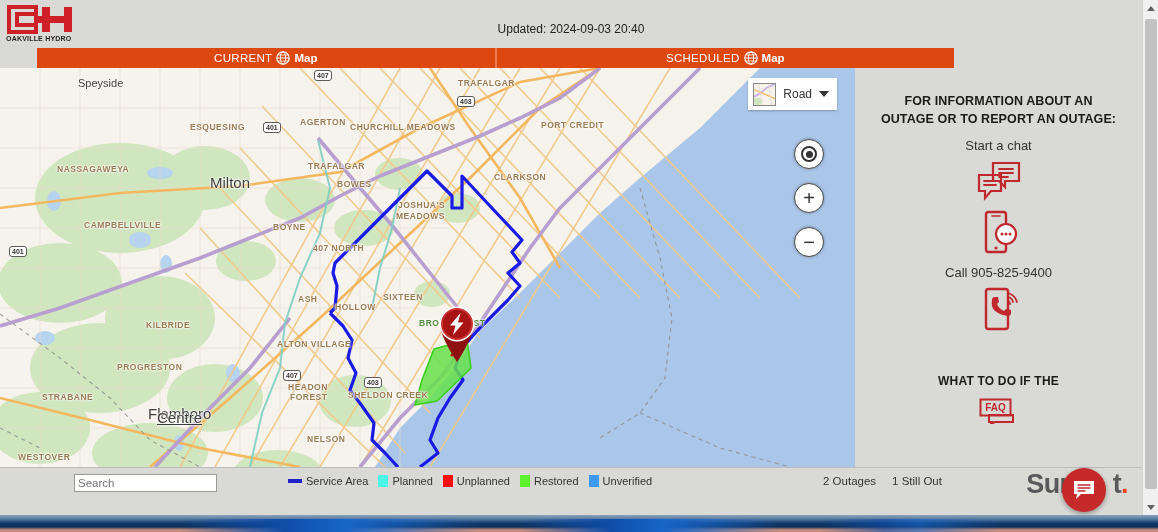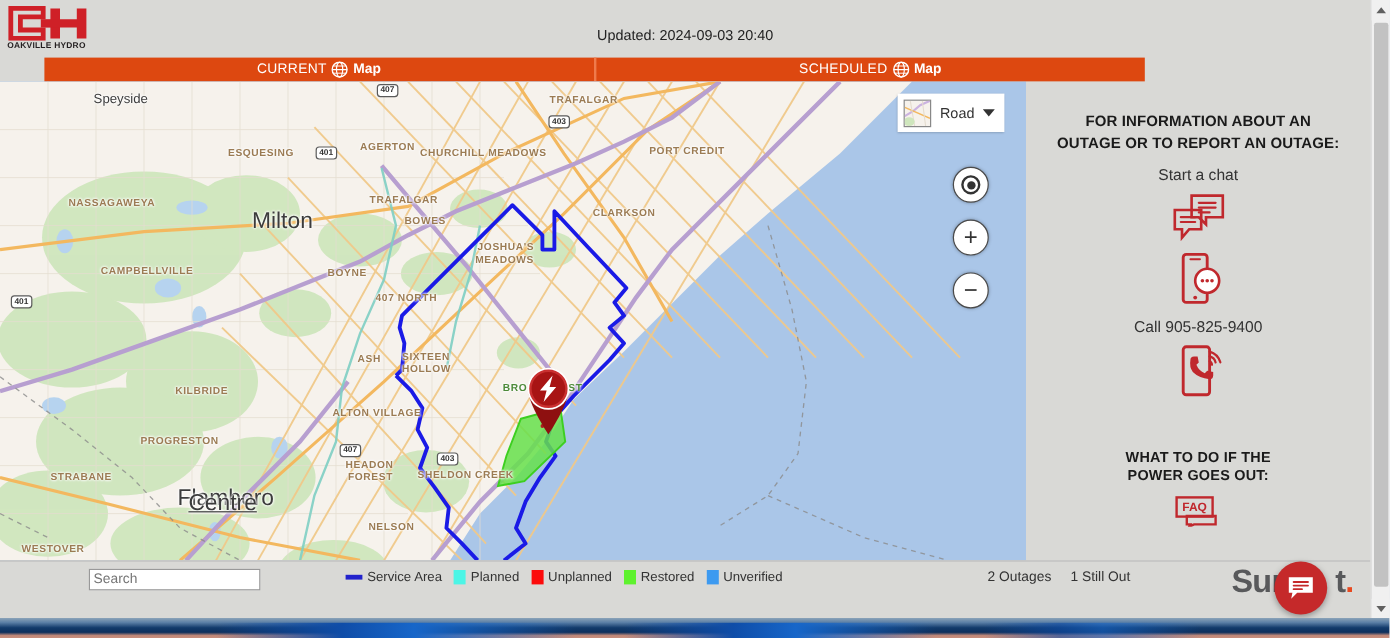--- a/index.html
+++ b/index.html
@@ -74,21 +74,21 @@
     position: absolute;
     color: #9b7b53;
     font-size: 8.5px;
     font-weight: bold;
     letter-spacing: 0.5px;
     white-space: nowrap;
     text-shadow: 0 0 2px #fff, 0 0 2px #fff, 0 0 3px #fff;
     pointer-events: none;
   }
   .mlabel.city {
-    color: #3c3c3c; font-size: 19px; font-weight: normal; letter-spacing: 0;
+    color: #3c3c3c; font-size: 15px; font-weight: normal; letter-spacing: 0;
   }
   .mlabel.town {
     color: #3c3c3c; font-size: 11px; font-weight: normal; letter-spacing: 0;
   }
   .mlabel.green { color: #4d8a3a; }
 
   
   .shield {
     position: absolute;
     background: #ffffff;
@@ -397,21 +397,21 @@
       <div class="mlabel" style="left:308px; top:93px;">TRAFALGAR</div>
       <div class="mlabel" style="left:300px; top:49px;">AGERTON</div>
       <div class="mlabel" style="left:350px; top:54px;">CHURCHILL MEADOWS</div>
       <div class="mlabel" style="left:458px; top:10px;">TRAFALGAR</div>
       <div class="mlabel" style="left:541px; top:52px;">PORT CREDIT</div>
       <div class="mlabel" style="left:494px; top:104px;">CLARKSON</div>
       <div class="mlabel" style="left:398px; top:132px;">JOSHUA'S</div>
       <div class="mlabel" style="left:396px; top:143px;">MEADOWS</div>
       <div class="mlabel" style="left:313px; top:175px;">407 NORTH</div>
       <div class="mlabel" style="left:298px; top:226px;text-align:right;">ASH</div>
-      <div class="mlabel" style="left:335px; top:224px;">SIXTEEN</div>
+      <div class="mlabel" style="left:335px; top:224px;padding-left:48px;">SIXTEEN</div>
       <div class="mlabel" style="left:335px; top:234px;">HOLLOW</div>
       <div class="mlabel green" style="left:419px; top:250px;">BRONTE EAST</div>
       <div class="mlabel" style="left:277px; top:271px;">ALTON VILLAGE</div>
       <div class="mlabel" style="left:146px; top:252px;">KILBRIDE</div>
       <div class="mlabel" style="left:117px; top:294px;">PROGRESTON</div>
       <div class="mlabel" style="left:42px;  top:324px;">STRABANE</div>
       <div class="mlabel" style="left:288px; top:314px;">HEADON</div>
       <div class="mlabel" style="left:290px; top:324px;">FOREST</div>
       <div class="mlabel" style="left:348px; top:322px;">SHELDON CREEK</div>
       <div class="mlabel city" style="left:148px; top:337px;">Flamboro</div>
@@ -497,21 +497,20 @@
       <rect x="9" y="3" width="22" height="40" rx="2.5" fill="none" stroke="#c0282d" stroke-width="2.4"></rect>
       <path d="M15 14 q0 -3 3 -3 l3 0 1 5 -2 2 q2 5 7 7 l2 -2 5 1 0 3 q0 3 -3 3 -9 -1 -14 -6 -3 -4 -2 -10 Z" fill="#c0282d"></path>
       <g fill="none" stroke="#c0282d" stroke-width="1.8" stroke-linecap="round">
         <path d="M31 11 q4 1 5 5"></path>
           <path d="M31 7 q7 2 9 9"></path>
           <path d="M31 15 q2 1 2 3"></path>
       </g>
     </svg>
 
     <div class="sb-sub">WHAT TO DO IF THE</div>
-    <div class="sb-sub" style="margin-top:0">POWER GOES OUT:</div>
     <svg class="sb-icon" style="margin-top:9px" width="40" height="26" viewBox="0 0 40 26">
       <rect x="1.5" y="1.5" width="30" height="16" fill="none" stroke="#c0282d" stroke-width="2"></rect>
       <path d="M10 17 H34 V24 H16 L12 26 L13 24 H10 Z" fill="none" stroke="#c0282d" stroke-width="2"></path>
       <text x="16.5" y="13" font-family="Liberation Sans, sans-serif" font-size="10" font-weight="bold" fill="#c0282d" text-anchor="middle">FAQ</text>
     </svg>
   </div>
 
   <div class="bottombar">
     <input class="search-input" type="text" placeholder="Search" style="">
 

